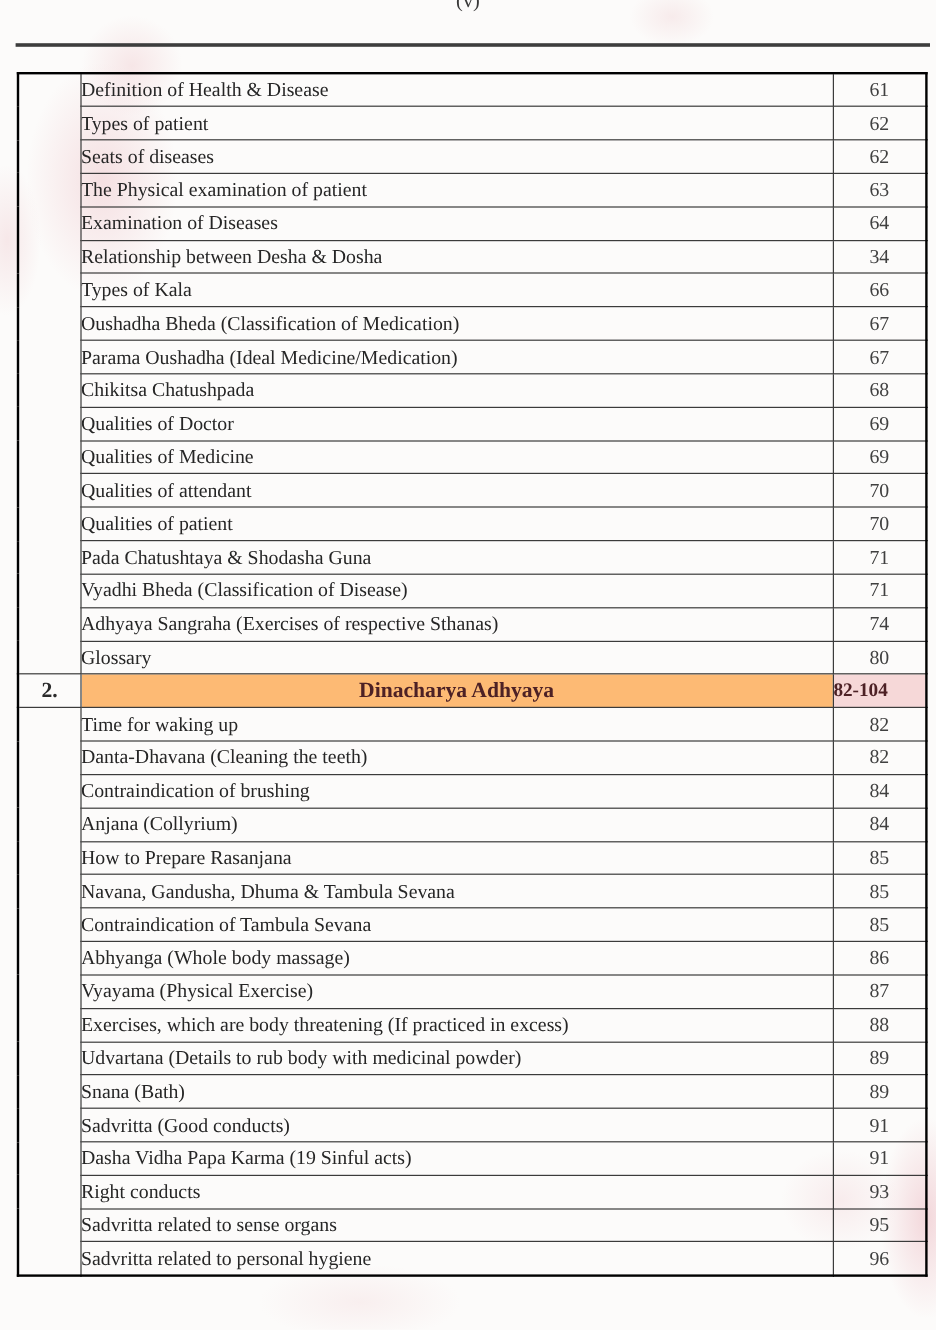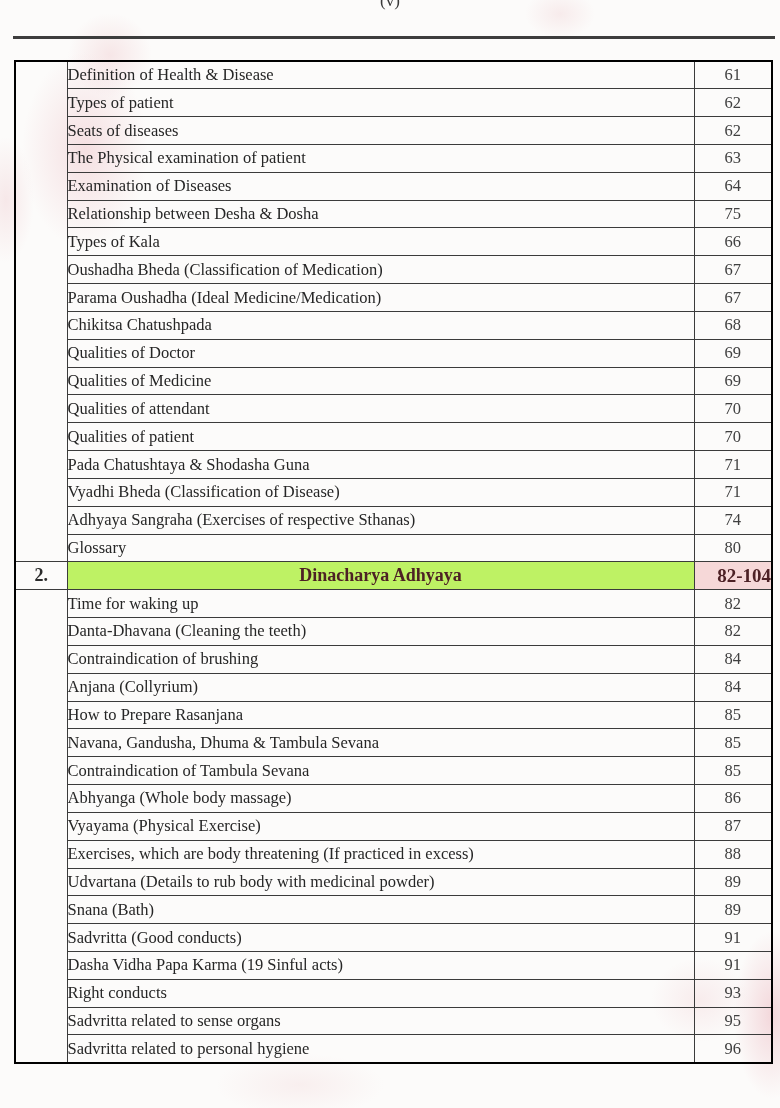--- a/index.html
+++ b/index.html
@@ -72,23 +72,23 @@
     font-weight: bold;
     font-size: 18px;
     color: #2b2b2b;
   }
   td.chapter-title {
     text-align: center;
     font-weight: bold;
     font-size: 18px;
   }
   td.chapter-pages {
-    text-align: right;
+    text-align: left;
     font-weight: bold;
-    font-size: 19px;
+    font-size: 16px;
   }
 </style>
 </head>
 <body>
 
 <div class="page-marker">(v)</div>
 <div class="top-rule"></div>
 
 <table class="toc">
   <colgroup>
@@ -113,21 +113,21 @@
       <tr>
         <td class="entry-title">The Physical examination of patient</td>
         <td class="entry-page">63</td>
       </tr>
       <tr>
         <td class="entry-title">Examination of Diseases</td>
         <td class="entry-page">64</td>
       </tr>
       <tr>
         <td class="entry-title">Relationship between Desha &amp; Dosha</td>
-        <td class="entry-page">75</td>
+        <td class="entry-page">34</td>
       </tr>
       <tr>
         <td class="entry-title">Types of Kala</td>
         <td class="entry-page">66</td>
       </tr>
       <tr>
         <td class="entry-title">Oushadha Bheda (Classification of Medication)</td>
         <td class="entry-page">67</td>
       </tr>
       <tr>
@@ -165,21 +165,21 @@
       <tr>
         <td class="entry-title">Adhyaya Sangraha (Exercises of respective Sthanas)</td>
         <td class="entry-page">74</td>
       </tr>
       <tr>
         <td class="entry-title">Glossary</td>
         <td class="entry-page">80</td>
       </tr>
       <tr>
         <td class="chapter-num">2.</td>
-        <td class="chapter-title" style="background: #bef264; color: rgb(77, 33, 37);">Dinacharya Adhyaya</td>
+        <td class="chapter-title" style="background: #fdba74; color: rgb(77, 33, 37);">Dinacharya Adhyaya</td>
         <td class="chapter-pages" style="background: rgb(246, 216, 216); color: rgb(77, 33, 37);">82-104</td>
       </tr>
       <tr>
         <td rowspan="17"></td>
         <td class="entry-title">Time for waking up</td>
         <td class="entry-page">82</td>
       </tr>
       <tr>
         <td class="entry-title">Danta-Dhavana (Cleaning the teeth)</td>
         <td class="entry-page">82</td>

